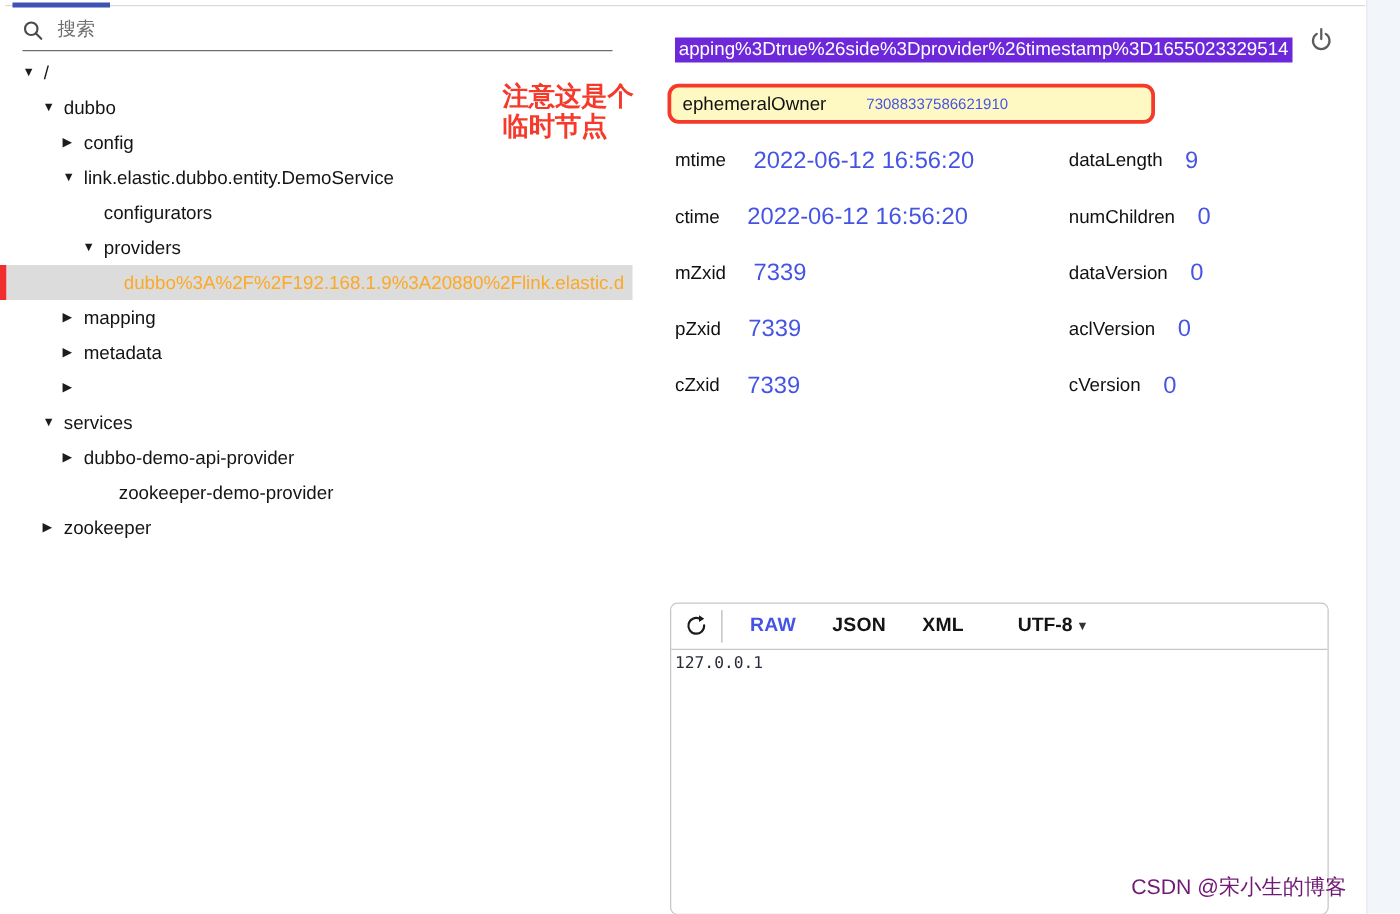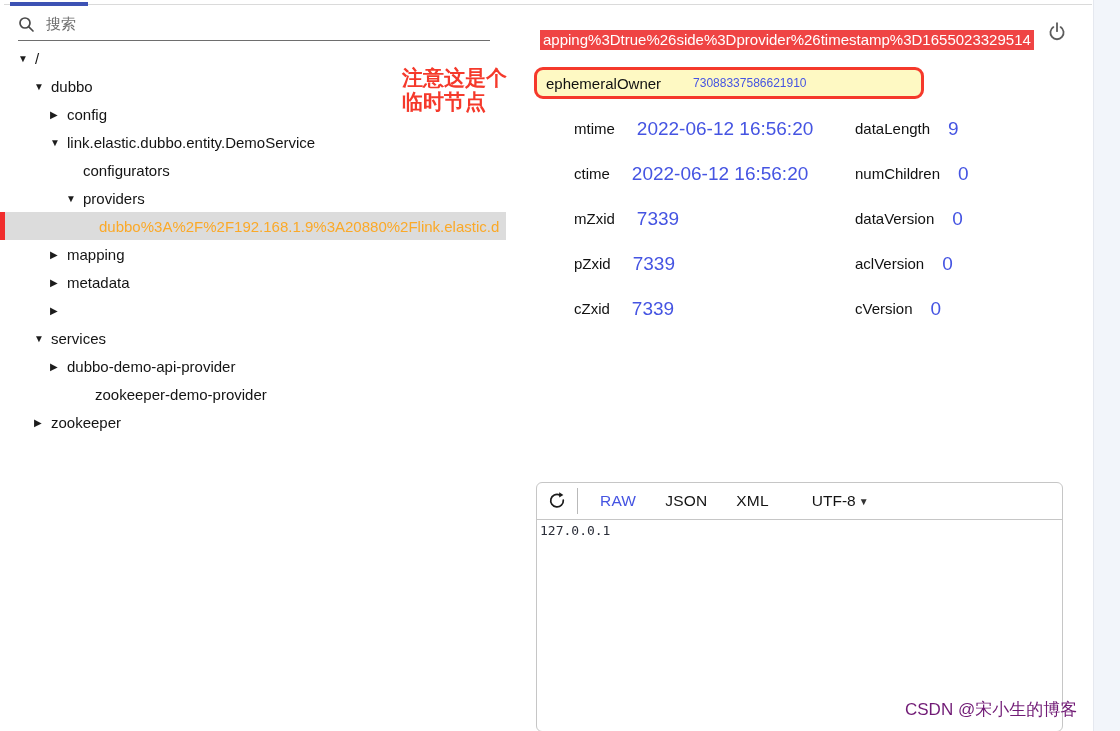--- a/index.html
+++ b/index.html
@@ -26,48 +26,48 @@
   .tree { position:absolute; top:44px; left:0; width:508px; }
   .tree-row { height:28px; display:flex; align-items:center; font-size:15px; color:#141414;
               white-space:nowrap; overflow:hidden; width:506px; cursor:default; position:relative; }
   .tree-arrow { width:17px; display:inline-block; font-size:10px; color:#1c1c1c; flex:0 0 17px; }
   .tree-row.selected { background:#dcdcdc; }
   .tree-row.selected .tree-label { color:#fba928; }
   .tree-row.selected::before { content:""; position:absolute; left:0; top:0; bottom:0; width:5px; background:#f12d2d; }
 
   
   .path-highlight { position:absolute; left:540px; top:30px; font-size:15px;
-                    background:#ef4444; color:#ffffff; padding:1px 3px 2px 3px; white-space:nowrap; }
+                    background:#6d28d9; color:#ffffff; padding:1px 3px 2px 3px; white-space:nowrap; }
   .power-btn { position:absolute; left:1046px; top:21px; width:22px; height:22px; cursor:pointer; }
 
   
   .annotation { position:absolute; left:402px; top:66px; color:#f5392b; font-weight:bold;
                 font-size:21px; line-height:24px; }
 
   
   .ephemeral-box { position:absolute; left:534px; top:67px; width:390px; height:32px;
                    border:3px solid #f5392b; border-radius:9px; background:#fef9c3;
                    display:flex; align-items:center; padding-left:9px; }
   .ephemeral-box .stat-label { font-size:15px; color:#111; }
   .ephemeral-box .stat-value { margin-left:32px; font-size:12px; color:#4554e2; }
 
   
   .stats-col { position:absolute; top:106px; }
-  .stats-left  { left:540px;margin-left:34px; }
+  .stats-left  { left:540px; }
   .stats-right { left:855px; }
   .stat-row { height:45px; display:flex; align-items:center; }
   .stat-label { font-size:15px; color:#111; }
   .stat-value { color:#4554e2; font-size:19px; }
   .stats-left  .stat-value { margin-left:22px; }
   .stats-right .stat-value { margin-left:18px; }
 
   
   .data-panel { position:absolute; left:536px; top:482px; width:527px; height:250px;
                 border:1px solid #c6c6c6; border-radius:6px; background:#fff; }
-  .dp-header { height:37px; border-bottom:1px solid #c6c6c6; display:flex; align-items:center; }
+  .dp-header { height:37px; border-bottom:1px solid #c6c6c6; display:flex; align-items:center;font-weight:bold; }
   .refresh-btn { width:40px; height:100%; display:flex; align-items:center; justify-content:center; cursor:pointer; }
   .dp-divider { width:1px; height:26px; background:#b9b9b9; }
   .dp-tabs { display:flex; align-items:center; margin-left:22px; }
   .dp-tab { font-size:15.5px; color:#141414; margin-right:29px; cursor:pointer; letter-spacing:.2px; }
   .dp-tab.active { color:#4554e2; }
   .dp-encoding { font-size:15.5px; color:#141414; margin-left:14px; cursor:pointer; display:flex; align-items:center; }
   .dropdown-arrow-icon { font-size:10px; color:#333; margin-left:3px; }
   .dp-content { padding:3px 3px; font-family:"DejaVu Sans Mono","Liberation Mono",monospace;
                 font-size:13px; color:#2a2d38; white-space:pre; }
 

